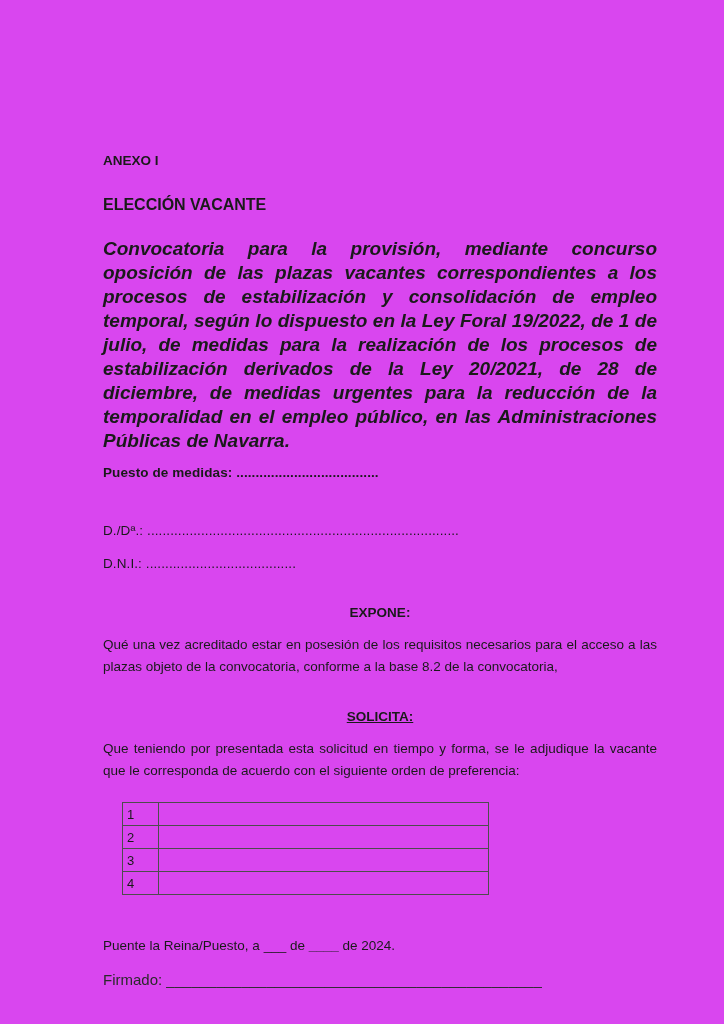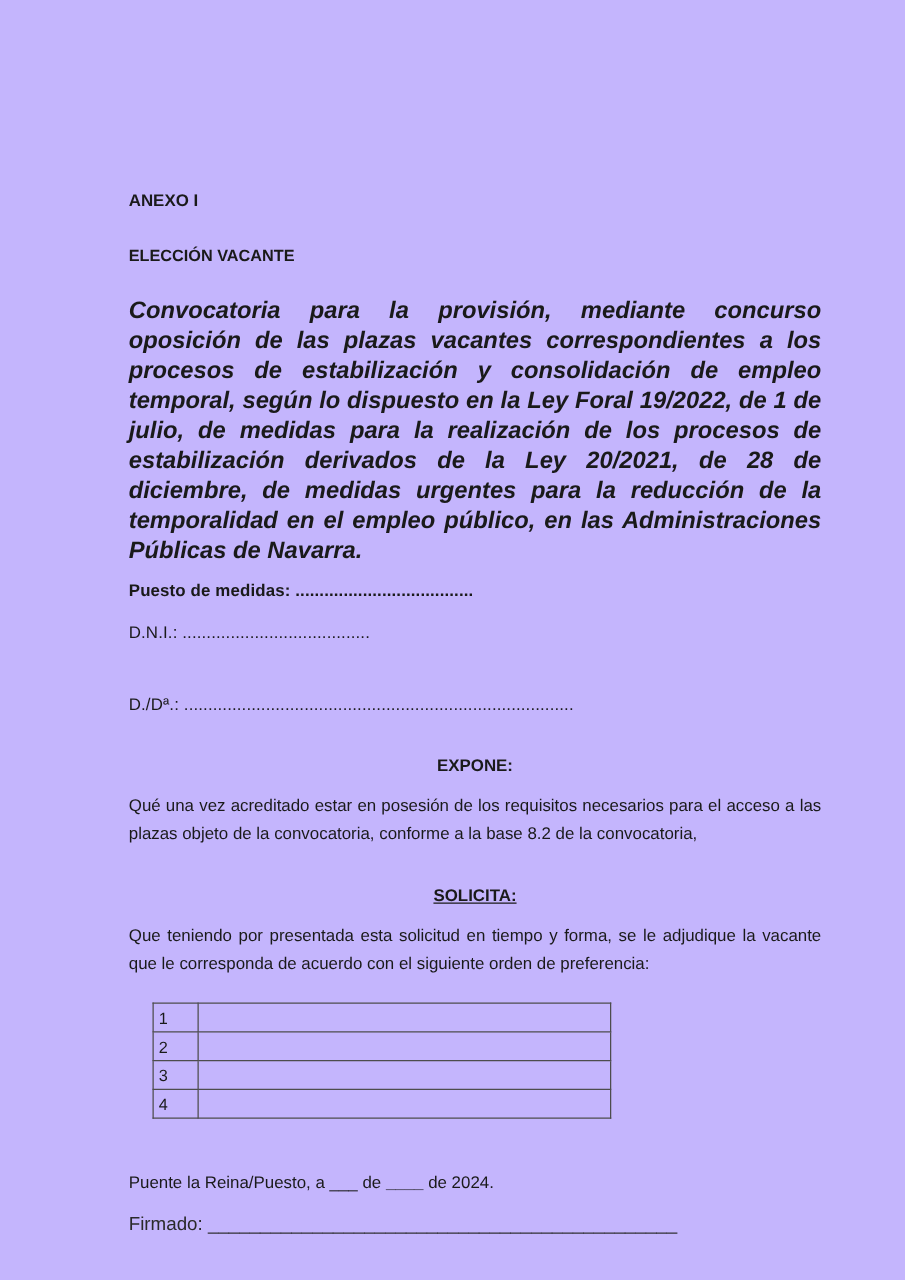--- a/index.html
+++ b/index.html
@@ -13,30 +13,30 @@
     overflow: hidden;
     font-family: "Liberation Sans", sans-serif;
     color: #1a1a1a;
     box-sizing: border-box;
   }
   .page {
     width: 724px;
     height: 1024px;
     padding: 152px 67px 0 103px;
     box-sizing: border-box;
-    background: #c4b5fd;
+    background: #d946ef;
   }
   .doc-title {
     font-size: 13.5px;
     font-weight: bold;
     line-height: 18px;
     margin: 0;
   }
   .doc-subtitle {
-    font-size: 13px;
+    font-size: 16px;
     font-weight: bold;
     line-height: 18px;
     margin: 26px 0 0 0;
   }
   .intro-para {
     font-size: 19px;
     font-weight: bold;
     line-height: 24px;
     text-align: justify;
     margin: 23px 0 0 0;
@@ -102,28 +102,28 @@
 
   <p class="doc-subtitle">ELECCIÓN VACANTE</p>
 
   <p class="intro-para">Convocatoria para la provisión, mediante concurso oposición de las plazas vacantes correspondientes a los procesos de estabilización y consolidación de empleo temporal, según lo dispuesto en la Ley Foral 19/2022, de 1 de julio, de medidas para la realización de los procesos de estabilización derivados de la Ley 20/2021, de 28 de diciembre, de medidas urgentes para la reducción de la temporalidad en el empleo público, en las Administraciones Públicas de Navarra.</p>
 
   <p class="field-line field-puesto">
     <span>Puesto de medidas:</span>
     <span>.....................................</span>
   </p>
 
+  <p class="field-line field-nombre">
+    <span>D./Dª.:</span>
+    <span>.................................................................................</span>
+  </p>
+
   <p class="field-line field-dni">
     <span>D.N.I.:</span>
     <span>.......................................</span>
-  </p>
-
-  <p class="field-line field-nombre">
-    <span>D./Dª.:</span>
-    <span>.................................................................................</span>
   </p>
 
   <p class="section-heading">EXPONE:</p>
 
   <p class="body-para">Qué una vez acreditado estar en posesión de los requisitos necesarios para el acceso a las plazas objeto de la convocatoria, conforme a la base 8.2 de la convocatoria,</p>
 
   <p class="section-heading heading-solicita">SOLICITA:</p>
 
   <p class="body-para">Que teniendo por presentada esta solicitud en tiempo y forma, se le adjudique la vacante que le corresponda de acuerdo con el siguiente orden de preferencia:</p>
 

